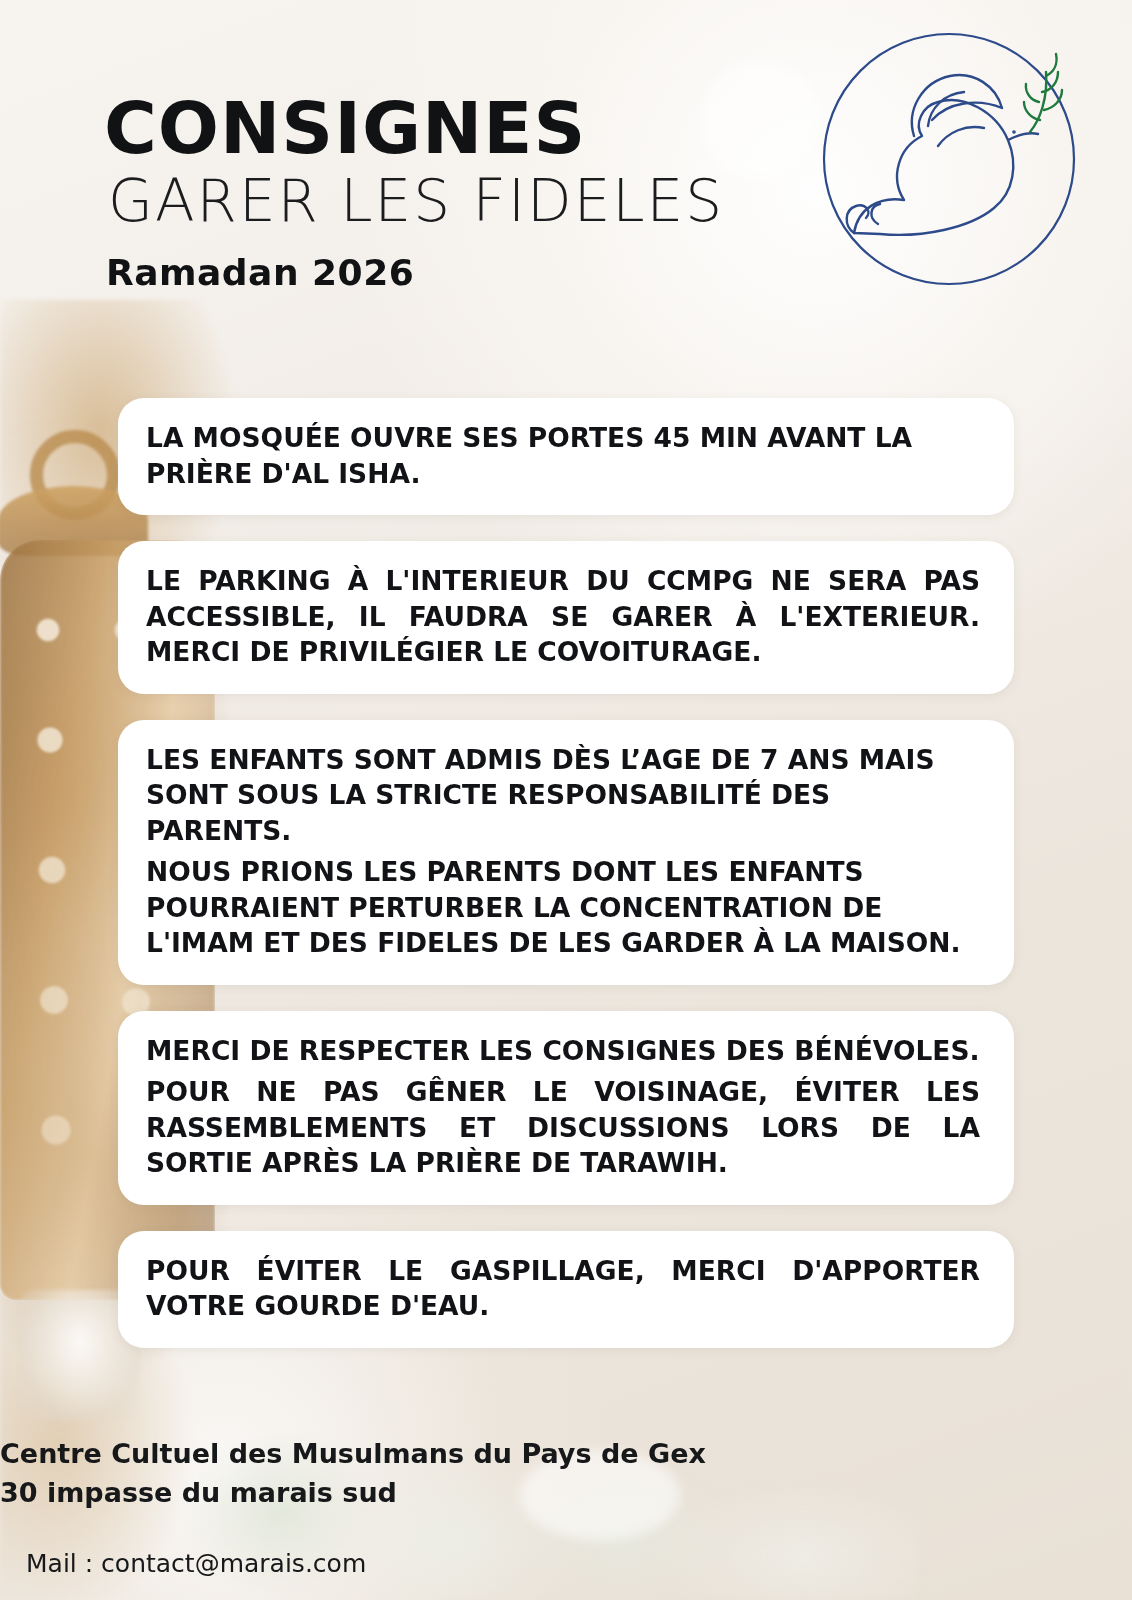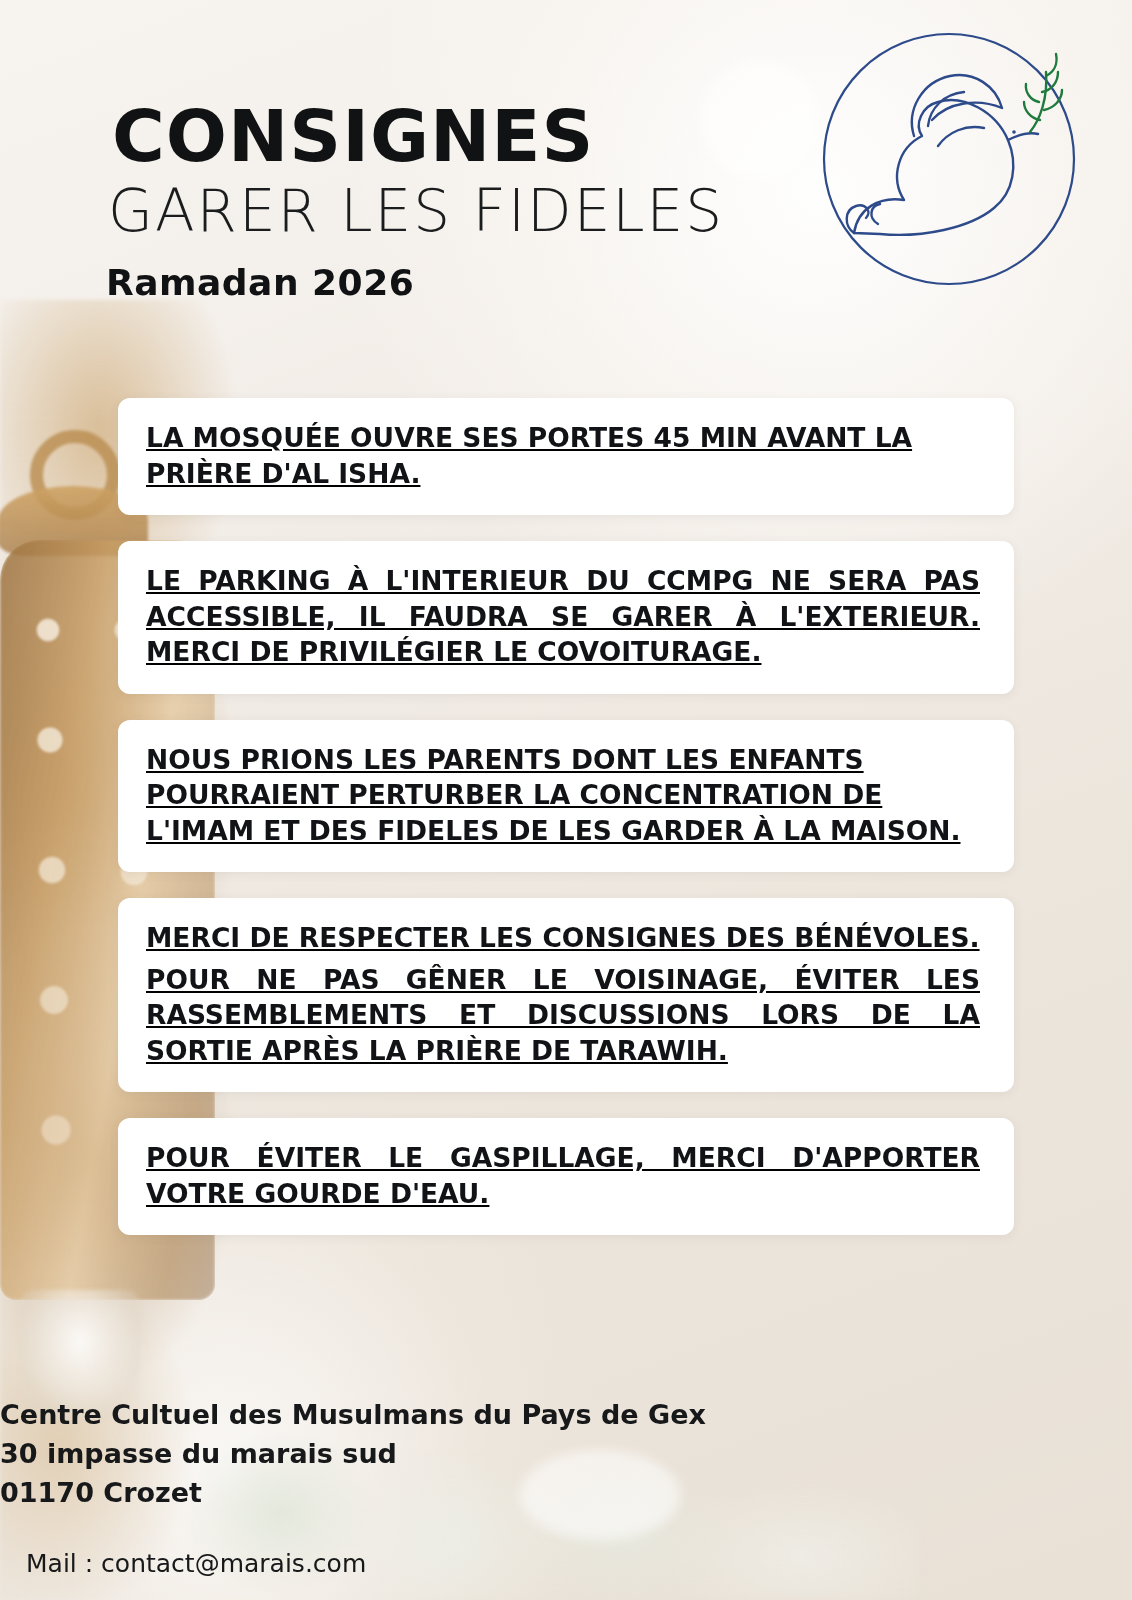--- a/index.html
+++ b/index.html
@@ -122,21 +122,21 @@
     top: 92px;
     width: 700px;
   }
   .title-main {
     font-family: "DejaVu Sans", sans-serif;
     font-weight: 700;
     font-size: 72px;
     letter-spacing: 1px;
     color: #111214;
     line-height: 1.0;
-    margin: 8px;
+    margin: 0;
   }
   .title-sub {
     font-family: "DejaVu Sans", sans-serif;
     font-weight: 300;
     font-size: 58px;
     letter-spacing: 2px;
     color: #1b1c1e;
     line-height: 1.1;
     margin: 6px 0 0 4px;
   }
@@ -160,25 +160,24 @@
 
   
   .cards {
     position: absolute;
     left: 118px;
     top: 398px;
     width: 896px;
   }
   .card {
     background: #ffffff;
-    border-radius: 12px;
+    border-radius: 26px;
     padding: 22px 34px 24px 28px;
     margin-bottom: 26px;
     box-shadow: 0 2px 10px rgba(120,110,95,0.10);
-    text-decoration: underline;
   }
   .card p {
     margin: 0;
     font-family: "DejaVu Sans", sans-serif;
     font-weight: 700;
     font-size: 26.5px;
     line-height: 1.34;
     color: #121316;
     text-align: justify;
     text-justify: inter-word;
@@ -267,32 +266,32 @@
 
   <div class="card">
     <p class="nojustify">LA MOSQUÉE OUVRE SES PORTES 45 MIN AVANT LA PRIÈRE D'AL ISHA.</p>
   </div>
 
   <div class="card">
     <p>LE PARKING À L'INTERIEUR DU CCMPG NE SERA PAS ACCESSIBLE, IL FAUDRA SE GARER À L'EXTERIEUR. MERCI DE PRIVILÉGIER LE COVOITURAGE.</p>
   </div>
 
   <div class="card">
+    <p class="nojustify">LES ENFANTS SONT ADMIS DÈS L’AGE DE 7 ANS MAIS SONT SOUS LA STRICTE RESPONSABILITÉ DES PARENTS.</p>
     <p class="nojustify">NOUS PRIONS LES PARENTS DONT LES ENFANTS POURRAIENT PERTURBER LA CONCENTRATION DE L'IMAM ET DES FIDELES DE LES GARDER À LA MAISON.</p>
   </div>
 
   <div class="card">
     <p class="nojustify">MERCI DE RESPECTER LES CONSIGNES DES BÉNÉVOLES.</p>
     <p>POUR NE PAS GÊNER LE VOISINAGE, ÉVITER LES RASSEMBLEMENTS ET DISCUSSIONS LORS DE LA SORTIE APRÈS LA PRIÈRE DE TARAWIH.</p>
   </div>
 
   <div class="card">
     <p>POUR ÉVITER LE GASPILLAGE, MERCI D'APPORTER VOTRE GOURDE D'EAU.</p>
   </div>
 
 </div>
 
 <div class="footer">
   <div>Centre Cultuel des Musulmans du Pays de Gex</div>
   <div>30 impasse du marais sud</div>
-  <div>01170 Crozet</div>
 </div>
 <div class="mail">Mail : contact@marais.com</div>
 
 </body></html>

